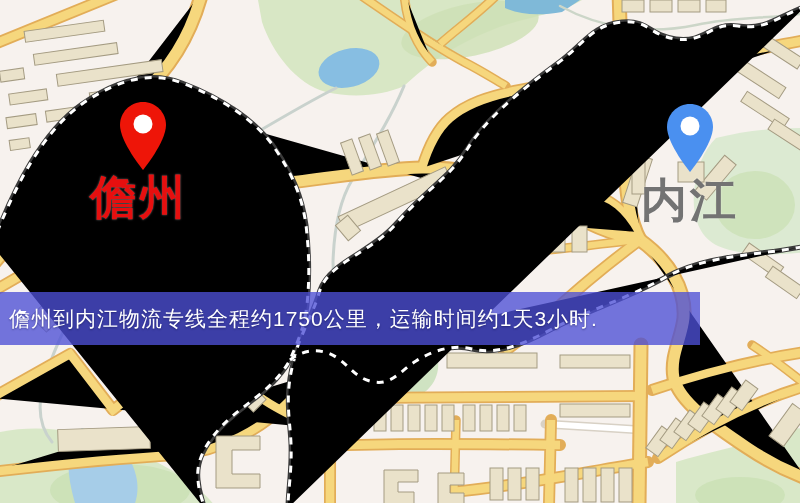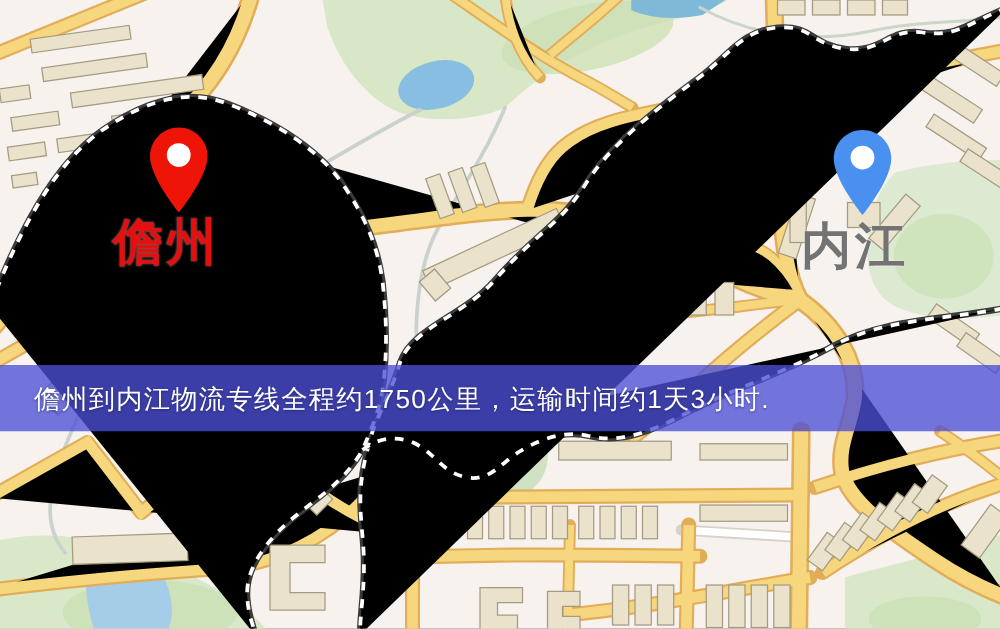--- a/index.html
+++ b/index.html
@@ -26,32 +26,32 @@
 
   
   #railB path{fill:none;stroke:#3a3a3a;stroke-width:5;stroke-linecap:round}
   #railD path{stroke:#ffffff;stroke-width:3;stroke-dasharray:7 7}
 
   .bld{fill:#eae2ca;stroke:#a49b82;stroke-width:1}
   .bldl{fill:#f1ecdf;stroke:#b5ad97;stroke-width:1}
   .stream{fill:none;stroke:#c9d2cd;stroke-width:3;stroke-linecap:round}
 
   .map-label{
-    position:absolute;font-weight:bold;font-size:40px;line-height:1;
+    position:absolute;font-weight:bold;font-size:46px;line-height:1;
     letter-spacing:3px;white-space:nowrap;
     text-shadow:0 0 2px rgba(255,255,255,.5);
   }
   .map-label.origin{left:90px;top:174px;color:#e60f0f;}
   .map-label.dest{left:641px;top:177px;color:#737373;}
 
   .banner{
-    position:absolute;left:0;top:292px;width:800px;height:53px;
+    position:absolute;left:0;top:292px;width:700px;height:53px;
     background:rgba(77,80,214,0.78);
     display:flex;align-items:center;
-    box-sizing:border-box;padding-left:27px;
+    box-sizing:border-box;padding-left:9px;
   }
   .banner span{
     color:#fff;font-size:21px;letter-spacing:1px;
     text-shadow:0 1px 2px rgba(10,10,60,.45);
     white-space:nowrap;
   }
 </style>
 </head>
 <body>
 

